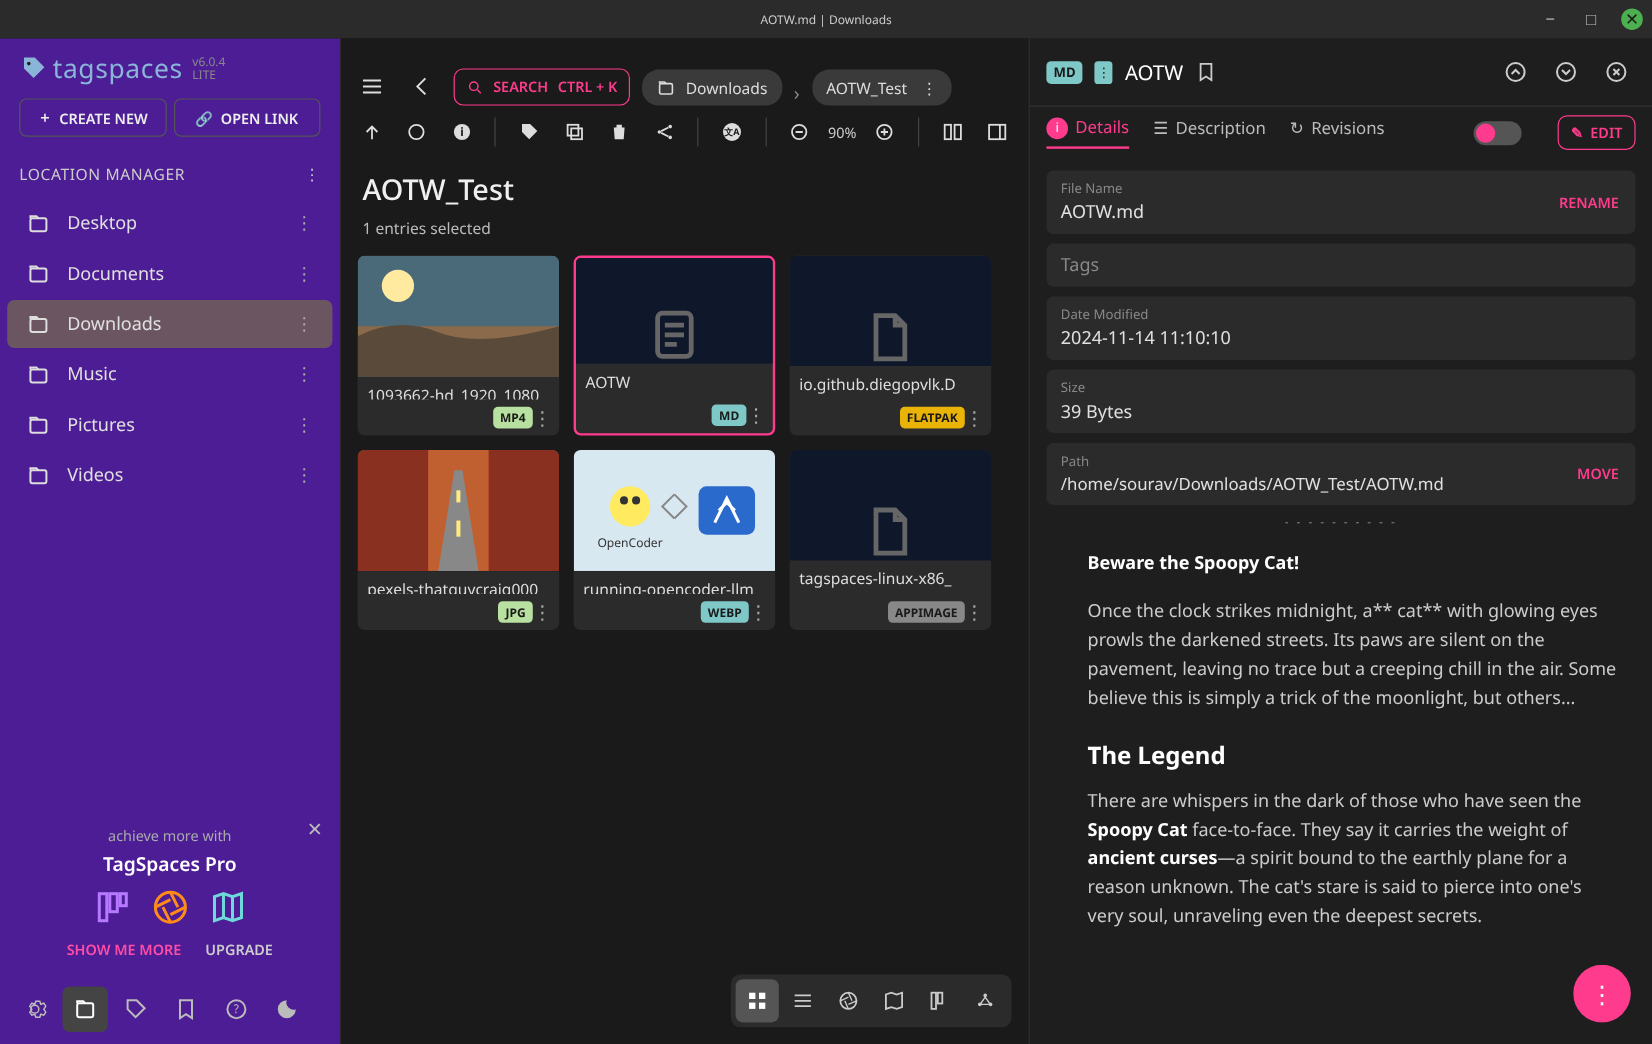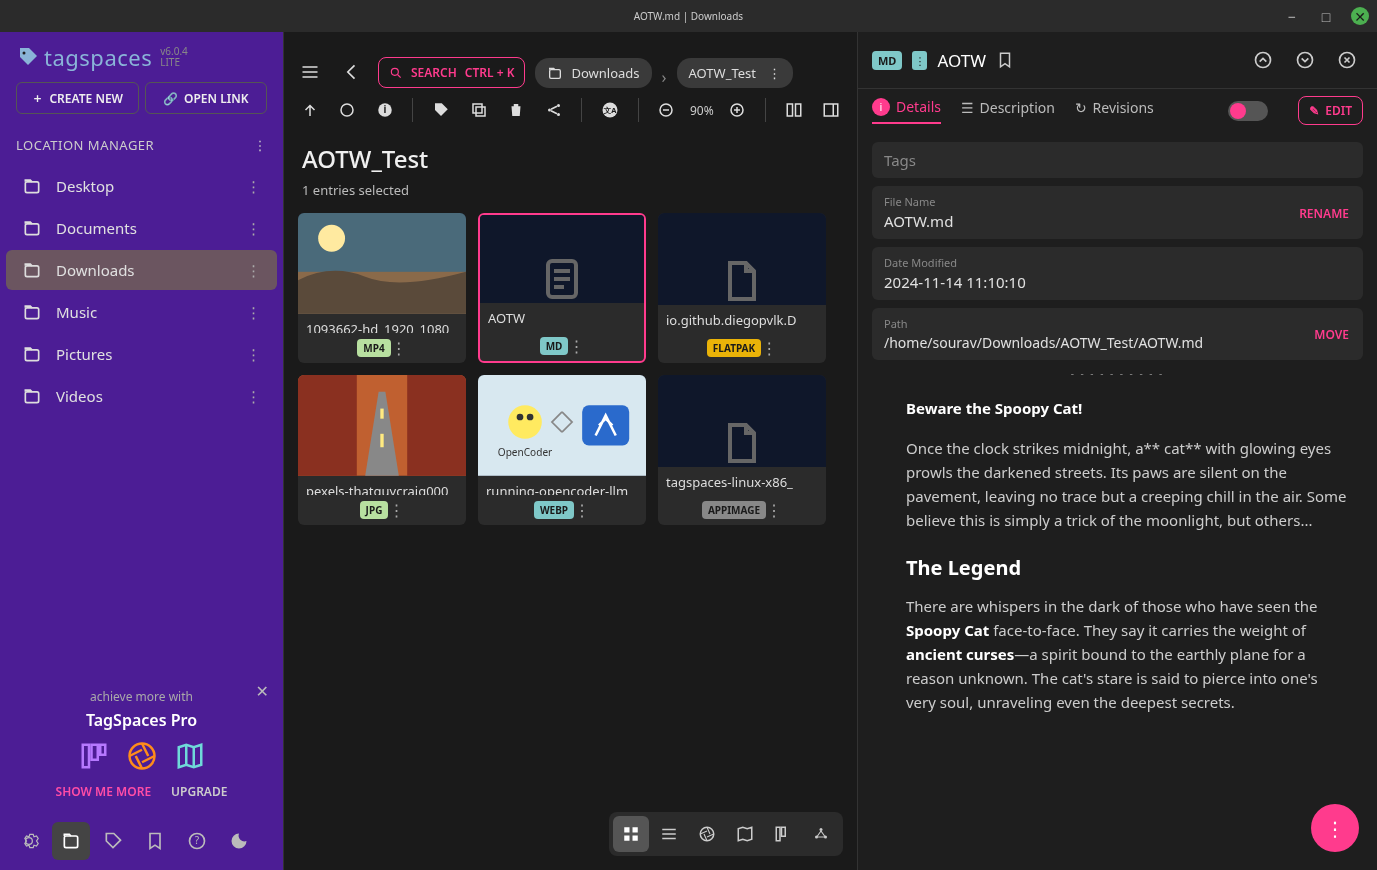--- a/index.html
+++ b/index.html
@@ -49,21 +49,21 @@
 .toolbar { height:44px; display:flex; align-items:center; padding:0 12px; gap:10px; }
 .toolbar .sep { width:1px; height:24px; background:#444; margin:0 4px; }
 .zoom-val { font-size:12px; color:#ccc; }
 .folder-title { padding:10px 18px 6px; font-size:24px; font-weight:500; color:#f0f0f0; }
 .sel-info { padding:0 18px 14px; font-size:13px; color:#bbb; }
 .grid { padding:0 14px; display:grid; grid-template-columns:repeat(3,168px); gap:12px; }
 .card { background:#2b2b2b; border-radius:6px; overflow:hidden; position:relative; height:150px; display:flex; flex-direction:column; cursor:pointer; }
 .card.selected { border:2px solid #ff3b8d; }
 .card-thumb { flex:1; display:flex; align-items:flex-end; justify-content:center; background:#0f172a; color:#666; }
 .card-name { padding:6px 8px 4px; font-size:13px; color:#ddd; white-space:nowrap; overflow:hidden; text-overflow:ellipsis; }
-.card-foot { display:flex; align-items:center; justify-content:center; padding:4px 6px 4px; }
+.card-foot { display:flex; align-items:center; justify-content:flex-end; padding:4px 6px 4px; }
 .tag-chip { font-size:10px; font-weight:700; padding:2px 6px; border-radius:4px; color:#1a1a1a; }
 .view-bar { position:absolute; bottom:14px; right:14px; display:flex; background:#2b2b2b; border-radius:8px; padding:4px; gap:2px; }
 .view-bar .vb { width:36px; height:36px; display:flex; align-items:center; justify-content:center; cursor:pointer; border-radius:6px; color:#ccc; }
 .view-bar .vb.active { background:#555; color:#fff; }
 
 
 .rpanel { width:520px; background:#1e1e1e; display:flex; flex-direction:column; border-left:1px solid #333; }
 .rp-head { height:56px; display:flex; align-items:center; padding:0 14px; gap:10px; }
 .rp-head .file-chip { background:#7fc8c8; color:#1a1a1a; font-size:11px; font-weight:700; padding:2px 6px; border-radius:4px; }
 .rp-head .file-name { font-size:17px; color:#fff; }
@@ -551,30 +551,34 @@
       <span>Revisions</span>
     </div>
     <div class="toggle"></div>
     <button class="edit-btn">
       <span>✎</span>
       <span>EDIT</span>
     </button>
   </div>
   <div class="field-list">
     <div class="field">
-      <div class="field-value" style="color:#888">Tags</div>
-    </div>
-    <div class="field">
       <div class="field-label">File Name</div>
       <div class="field-value">AOTW.md</div>
       <span class="field-action">RENAME</span>
     </div>
     <div class="field">
+      <div class="field-value" style="color:#888">Tags</div>
+    </div>
+    <div class="field">
       <div class="field-label">Date Modified</div>
       <div class="field-value">2024-11-14 11:10:10</div>
+    </div>
+    <div class="field">
+      <div class="field-label">Size</div>
+      <div class="field-value">39 Bytes</div>
     </div>
     <div class="field">
       <div class="field-label">Path</div>
       <div class="field-value" style="font-size:14px">/home/sourav/Downloads/AOTW_Test/AOTW.md</div>
       <span class="field-action">MOVE</span>
     </div>
   </div>
   <div class="dots-sep">- - - - - - - - - -</div>
   <div class="preview">
     <p><strong>Beware the Spoopy Cat!</strong></p>

